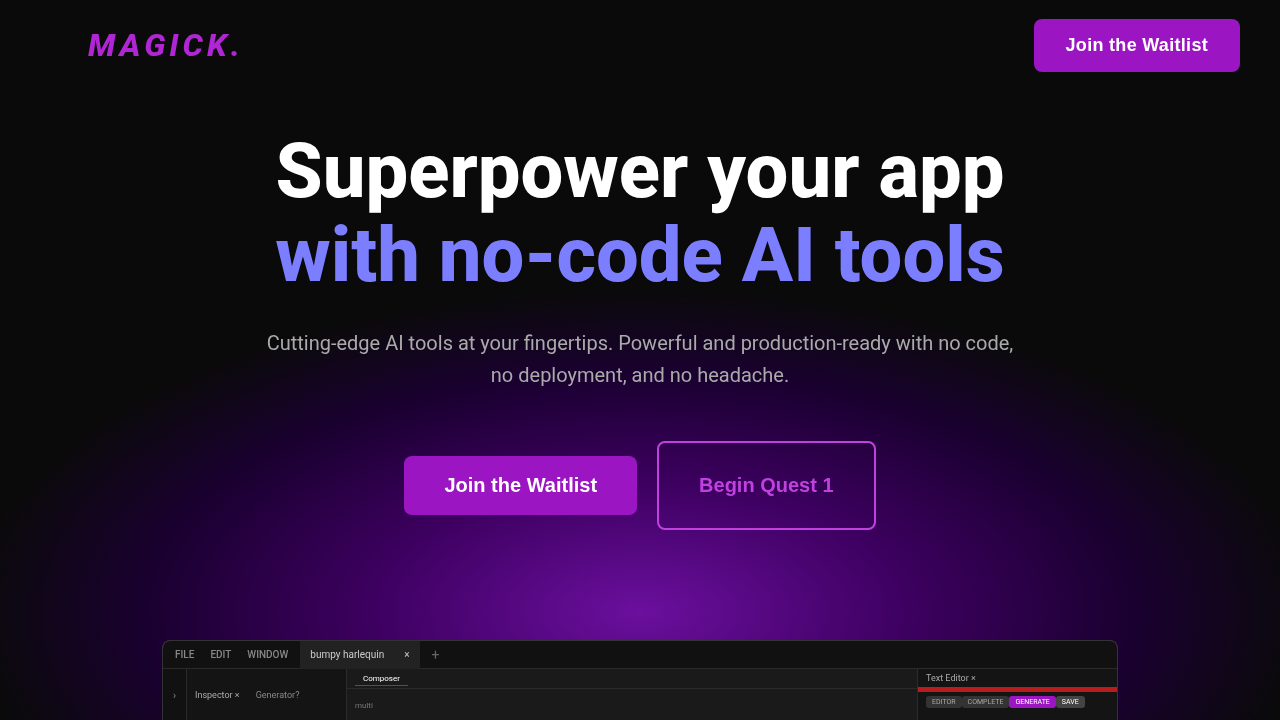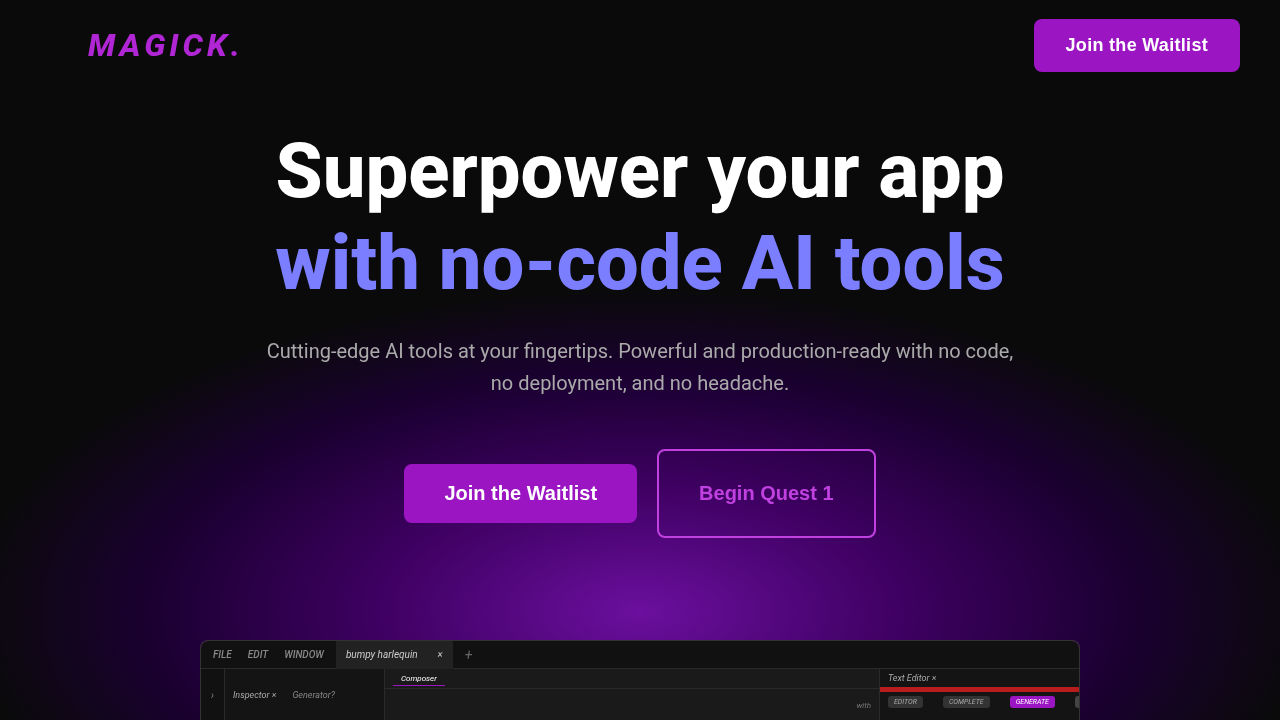--- a/index.html
+++ b/index.html
@@ -77,21 +77,20 @@
       justify-content: center;
       text-align: center;
       padding: 40px 20px 0;
     }
 
     .hero-title-white {
       font-size: 76px;
       font-weight: 800;
       color: #ffffff;
       line-height: 1.1;
-      margin-bottom: 8px;
     }
 
     .hero-title-purple {
       font-size: 76px;
       font-weight: 800;
       color: #7b7eff;
       line-height: 1.1;
       margin-bottom: 30px;
     }
 
@@ -132,29 +131,28 @@
       font-weight: 700;
       cursor: pointer;
     }
 
     
     .app-preview {
       position: absolute;
       bottom: 0;
       left: 50%;
       transform: translateX(-50%);
-      width: 880px;
+      width: 956px;
       height: 80px;
       background: #a21caf;
       border-radius: 8px 8px 0 0;
       overflow: hidden;
       z-index: 10;
       border: 1px solid #333;
       border-bottom: none;
-      font-style: italic;
     }
 
     .app-preview-topbar {
       background: #111111;
       height: 28px;
       display: flex;
       align-items: center;
       padding: 0 12px;
       gap: 12px;
       border-bottom: 1px solid #2a2a2a;
@@ -217,21 +215,20 @@
     .panel-left-item {
       padding: 4px 8px;
       font-size: 9px;
       color: #888;
     }
 
     .panel-center {
       flex: 1;
       background: #1a1a1a;
       position: relative;
-      text-align: right;
     }
 
     .panel-center-tabs {
       display: flex;
       align-items: center;
       height: 20px;
       border-bottom: 1px solid #2a2a2a;
       padding: 0 8px;
       gap: 8px;
     }
@@ -263,21 +260,21 @@
       border-bottom: 5px solid #b91c1c;
     }
 
     .panel-right-header span {
       font-size: 9px;
       color: #aaa;
     }
 
     .panel-right-actions {
       display: flex;
-      gap: 20px;
+      gap: 0;
       padding: 4px 8px;
       align-items: center;
     }
 
     .action-btn {
       font-size: 7px;
       padding: 2px 6px;
       background: #333;
       color: #aaa;
       border-radius: 3px;
@@ -345,21 +342,21 @@
         <span>Generator</span>
         <span>?</span>
       </div>
     </div>
 
     <div class="panel-center">
       <div class="panel-center-tabs">
         <div class="panel-tab active">Composer</div>
       </div>
       <div style="padding: 4px 8px;">
-        <span style="font-size:8px; color:#777;">with</span>
+        <span style="font-size:8px; color:#777;">multi</span>
       </div>
     </div>
 
     <div class="panel-right">
       <div class="panel-right-header">
         <span>Text Editor ×</span>
       </div>
       <div class="panel-right-actions">
         <span class="action-btn">EDITOR</span>
         <span class="action-btn">COMPLETE</span>

